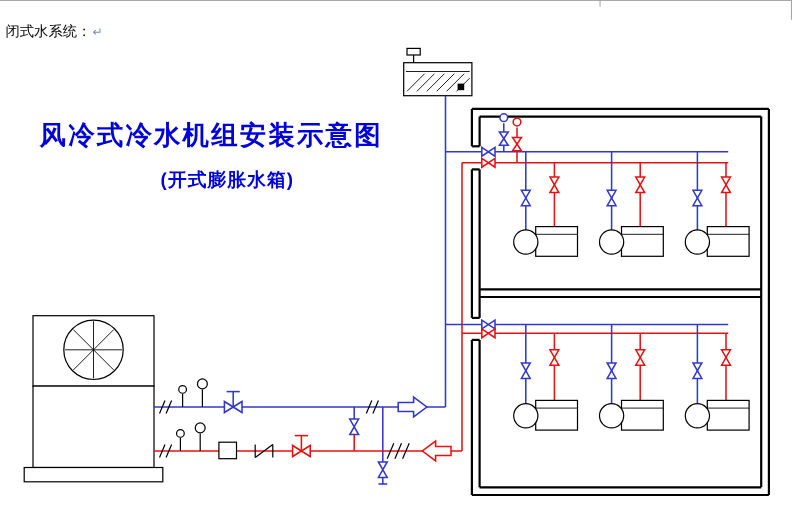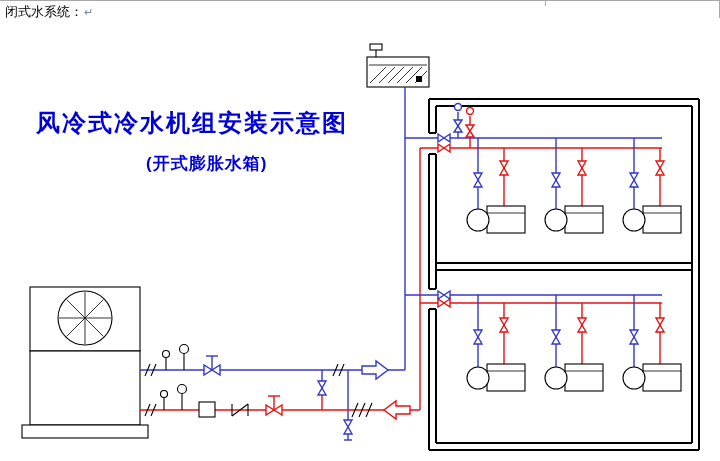--- a/index.html
+++ b/index.html
@@ -1,18 +1,18 @@
 <!DOCTYPE html>
 <html style="--title-blue: #0000d8; --pipe-blue: #3238c8; --pipe-red: #e81010; --line-black: #000000; --border-gray: #a8a8a8;"><head>
 <meta charset="utf-8">
 <style>
   html,body{margin:0;padding:0;background:#fff;}
   .page{position:relative;width:720px;height:461px;background:#fff;overflow:hidden;
         font-family:"Liberation Sans",sans-serif;}
-  .doc-header{position:absolute;left:5px;top:3px;font:13px "Liberation Serif",serif;color:#000;}
+  .doc-header{position:absolute;left:5px;top:20px;font:13px "Liberation Serif",serif;color:#000;}
   .doc-header .pmark{color:#7a8ba6;font-size:11px;margin-left:1px;}
   svg{position:absolute;left:0;top:0;}
   svg .pb{stroke:var(--pipe-blue,#3238c8);fill:none;stroke-width:1.4;}
   svg .pr{stroke:var(--pipe-red,#e81010);fill:none;stroke-width:1.4;}
   svg .bk{stroke:var(--line-black,#000);fill:none;stroke-width:1.1;}
   svg .thin{stroke:var(--line-black,#000);fill:none;stroke-width:0.8;}
   svg .wall{stroke:var(--line-black,#000);fill:none;stroke-width:2;}
   svg .gray{stroke:var(--border-gray,#a8a8a8);fill:none;stroke-width:1;}
   svg .wf{fill:#fff;}
   .title-text{fill:var(--title-blue,#0000d8);font:bold 24px "Liberation Sans",sans-serif;letter-spacing:2px;}

